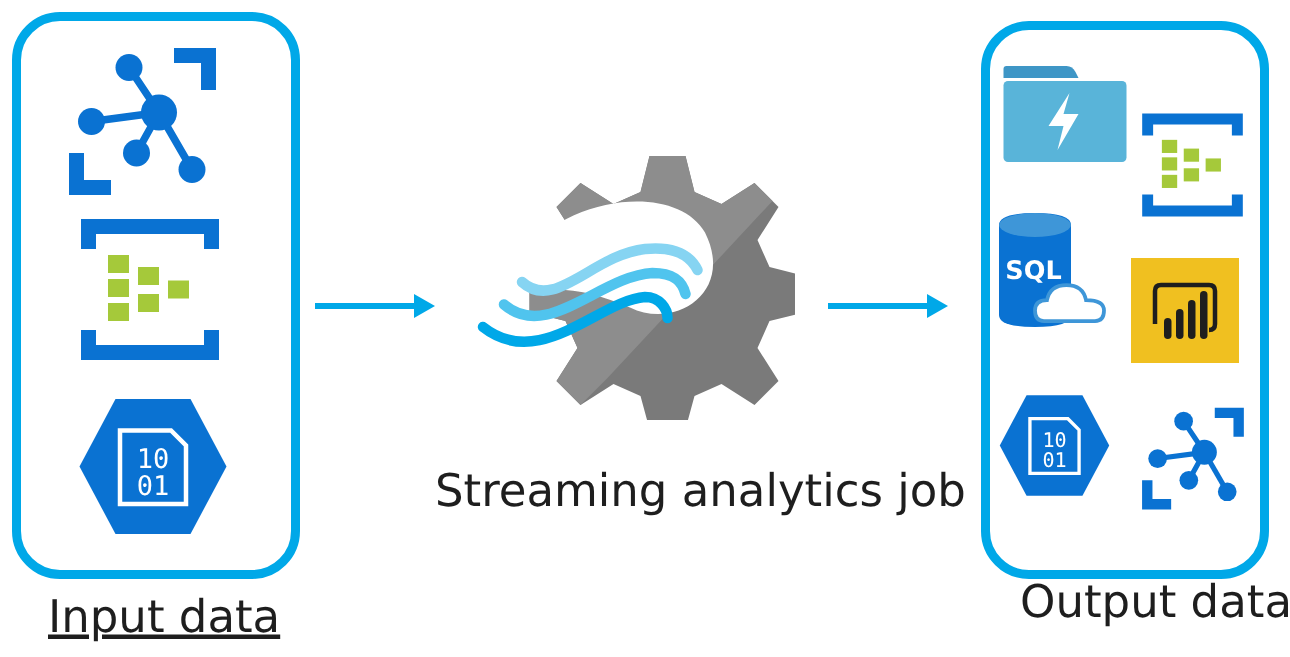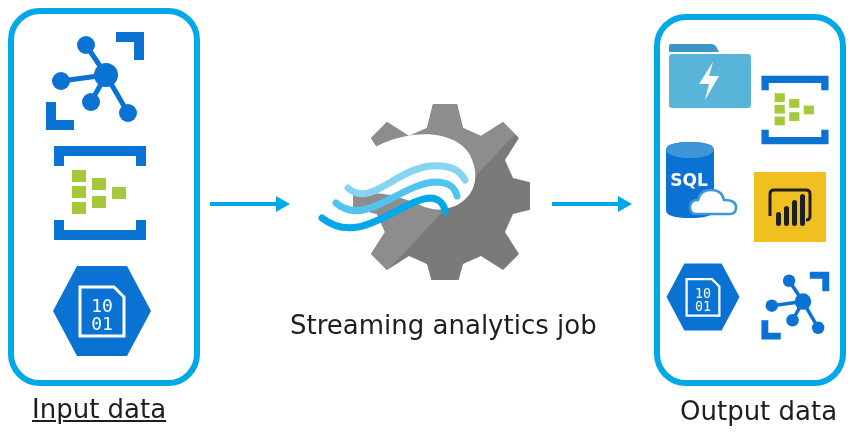--- a/index.html
+++ b/index.html
@@ -1,18 +1,18 @@
 <!DOCTYPE html>
 <html><head>
 <meta charset="utf-8">
 <style>
   html,body{margin:0;padding:0;background:#ffffff;}
   body{width:860px;height:438px;position:relative;overflow:hidden;font-family:"DejaVu Sans","Liberation Sans",sans-serif;}
   .box{position:absolute;border:6px solid #00a8e8;border-radius:32px;box-sizing:border-box;background:#fff;}
-  .label{position:absolute;color:#1e1e1e;font-size:26px;white-space:nowrap;}
+  .label{position:absolute;color:#1e1e1e;font-size:30px;white-space:nowrap;}
   svg{position:absolute;display:block;}
 </style>
 </head>
 <body>
 
 <div class="box" style="left:8px;top:8px;width:192px;height:378px;"></div>
 
 <svg style="left:44px;top:30px;" width="104" height="100" viewBox="0 0 104 100">
   <path d="M72 2 H100 V30 H90 V12 H72 Z" fill="#0a72d2"></path>
   <path d="M2 72 V100 H30 V90 H12 V72 Z" fill="#0a72d2"></path>
@@ -133,13 +133,13 @@
   </g>
   <g fill="#0a72d2">
     <circle cx="42" cy="15" r="9"></circle>
     <circle cx="17" cy="51" r="9"></circle>
     <circle cx="62" cy="45" r="12"></circle>
     <circle cx="47" cy="72" r="9"></circle>
     <circle cx="84" cy="83" r="9"></circle>
   </g>
 </svg>
 
-<div class="label" style="left:680px;top:396px;">Output data</div>
+<div class="label" style="left:680px;top:384px;">Output data</div>
 
 </body></html>

